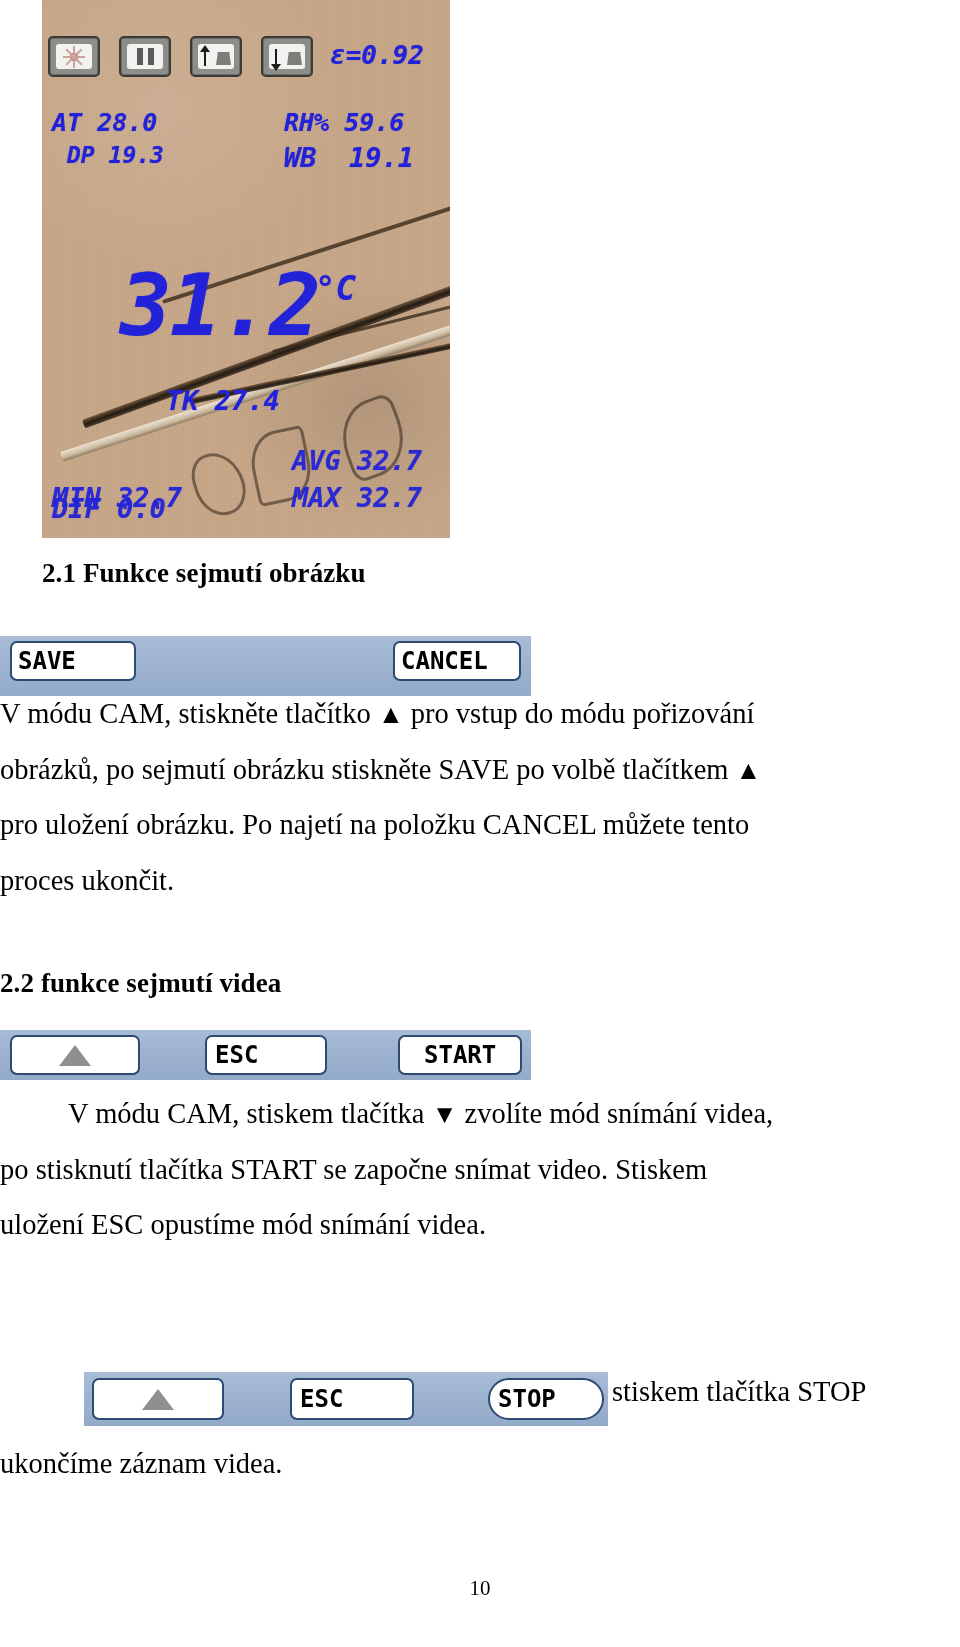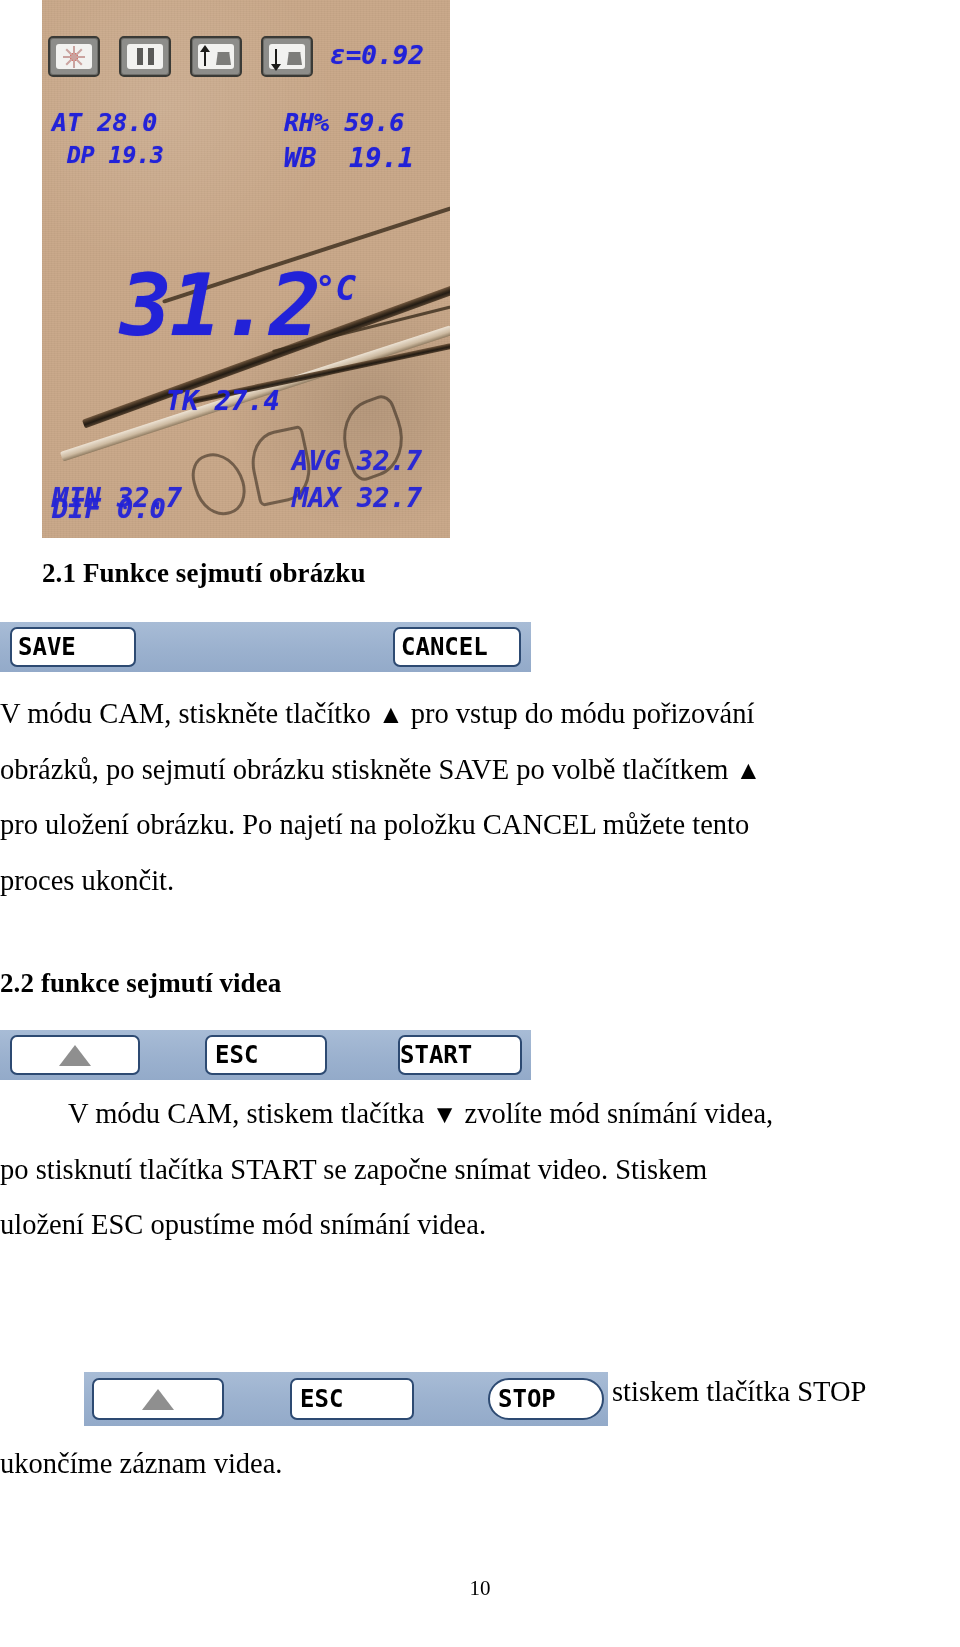--- a/index.html
+++ b/index.html
@@ -170,31 +170,31 @@
     letter-spacing: 0px;
   }
   .tri-up {
     width: 0; height: 0;
     border-left: 16px solid transparent;
     border-right: 16px solid transparent;
     border-bottom: 21px solid #8f8f8f;
   }
 
   
-  #bar-save { left: 0px; top: 622px; width: 531px; height: 50px; }
+  #bar-save { left: 0px; top: 636px; width: 531px; height: 60px; }
   #bar-save .menubtn { height: 40px; font-size: 24px; }
   #btn-save   { position:absolute; left: 10px;  top: 5px; width: 126px; justify-content:flex-start; padding-left:6px; }
   #btn-cancel { position:absolute; left: 393px; top: 5px; width: 128px; justify-content:flex-start; padding-left:6px; }
 
   
   #bar-start { left: 0px; top: 1030px; width: 531px; height: 50px; }
   #bar-start .menubtn { height: 40px; font-size: 24px; }
   #s-up    { position:absolute; left: 10px;  top: 5px; width: 130px; }
   #s-esc   { position:absolute; left: 205px; top: 5px; width: 122px; justify-content:flex-start; padding-left:8px; }
-  #s-start { position:absolute; left: 398px; top: 5px; width: 124px; justify-content:flex-start; padding-left:0; }
+  #s-start { position:absolute; left: 398px; top: 5px; width: 124px; justify-content:flex-start; padding-left:24px; }
 
   
   #bar-stop { left: 84px; top: 1372px; width: 524px; height: 54px; }
   #bar-stop .menubtn { height: 42px; font-size: 24px; }
   #t-up    { position:absolute; left: 8px;   top: 6px; width: 132px; }
   #t-esc   { position:absolute; left: 206px; top: 6px; width: 124px; justify-content:flex-start; padding-left:8px; }
   #t-stop  { position:absolute; left: 404px; top: 6px; width: 116px; justify-content:flex-start; padding-left:8px;border-radius:21px; }
 
   .arrow-glyph { font-size: 26px; line-height: 1; }
 

